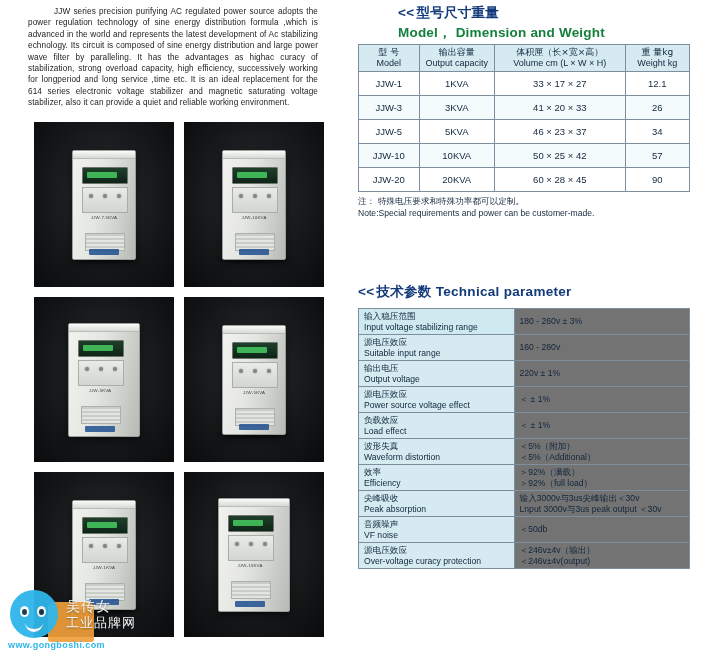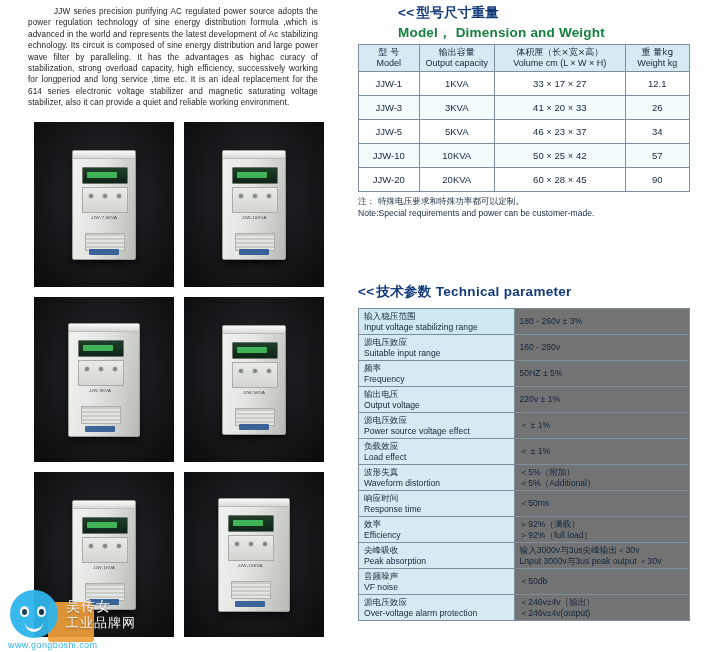--- a/index.html
+++ b/index.html
@@ -230,21 +230,21 @@
     text-shadow: 0 1px 2px rgba(0,0,0,0.4);
     text-align: center;
   }
   .wm-url {
     position: absolute;
     left: 8px;
     bottom: 2px;
     font-size: 9px;
     color: #2fb6ea;
     letter-spacing: 0.4px;
-    font-weight: normal;
+    font-weight: bold;
   }
 
   
   .right-col {
     position: absolute;
     left: 358px;
     top: 0;
     width: 340px;
     height: 652px;
   }
@@ -529,27 +529,20 @@
           </tr>
           <tr>
             <td class="k">
               <span class="cn">源电压效应</span><br>
               <span>Suitable input range</span>
             </td>
             <td class="v">160 - 280v</td>
           </tr>
           <tr>
             <td class="k">
-              <span class="cn">频率</span><br>
-              <span>Frequency</span>
-            </td>
-            <td class="v">50HZ ± 5%</td>
-          </tr>
-          <tr>
-            <td class="k">
               <span class="cn">输出电压</span><br>
               <span>Output voltage</span>
             </td>
             <td class="v">220v ± 1%</td>
           </tr>
           <tr>
             <td class="k">
               <span class="cn">源电压效应</span><br>
               <span>Power source voltage effect</span>
             </td>
@@ -565,27 +558,20 @@
           <tr>
             <td class="k">
               <span class="cn">波形失真</span><br>
               <span>Waveform distortion</span>
             </td>
             <td class="v multi" style="white-space:pre-line">＜5%（附加）
 ＜5%（Additional）</td>
           </tr>
           <tr>
             <td class="k">
-              <span class="cn">响应时间</span><br>
-              <span>Response time</span>
-            </td>
-            <td class="v">＜50ms</td>
-          </tr>
-          <tr>
-            <td class="k">
               <span class="cn">效率</span><br>
               <span>Efficiency</span>
             </td>
             <td class="v" style="white-space:pre-line">＞92%（满载）
 ＞92%（full load）</td>
           </tr>
           <tr>
             <td class="k">
               <span class="cn">尖峰吸收</span><br>
               <span>Peak absorption</span>
@@ -596,21 +582,21 @@
           <tr>
             <td class="k">
               <span class="cn">音频噪声</span><br>
               <span>VF noise</span>
             </td>
             <td class="v">＜50db</td>
           </tr>
           <tr>
             <td class="k">
               <span class="cn">源电压效应</span><br>
-              <span>Over-voltage alarm protection</span>
+              <span>Over-voltage curacy protection</span>
             </td>
             <td class="v" style="white-space:pre-line">＜246v±4v（输出）
 ＜246v±4v(output)</td>
           </tr>
         </tbody>
       </table>
     </div>
 
   </div>
 </div>

